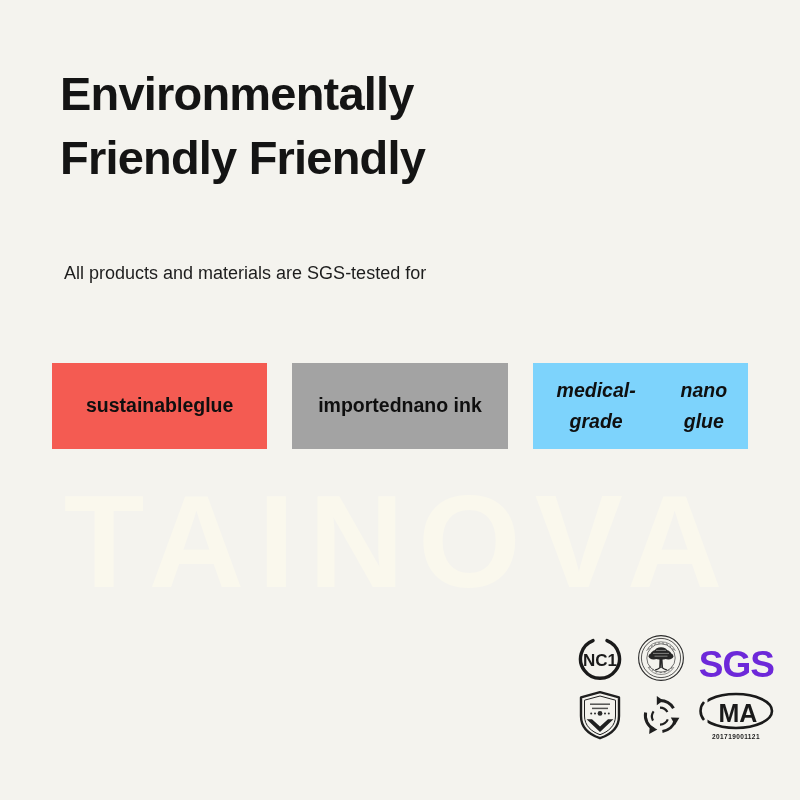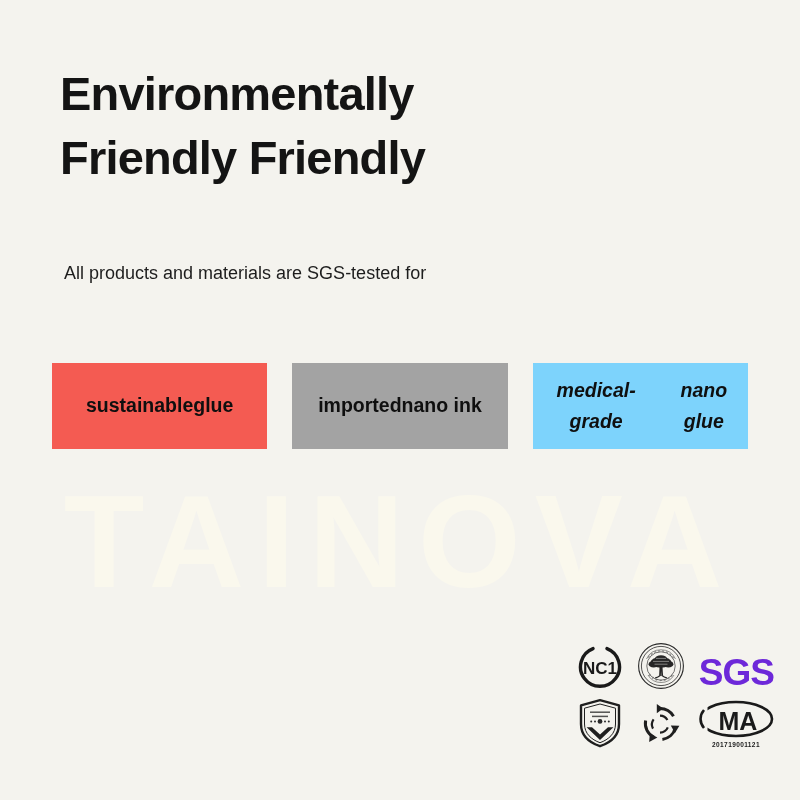--- a/index.html
+++ b/index.html
@@ -82,21 +82,21 @@
     color: #0f0f0f;
     text-align: center;
     box-sizing: border-box;
   }
   .tag .line { display: block; }
 
   
   .cert-block {
     position: absolute;
     right: 26px;
-    bottom: 52px;
+    bottom: 60px;
     z-index: 2;
   }
   .cert-row {
     display: flex;
     align-items: flex-end;
     justify-content: flex-end;
     gap: 14px;
   }
   .cert-row + .cert-row { margin-top: 8px; }
   .cert {

